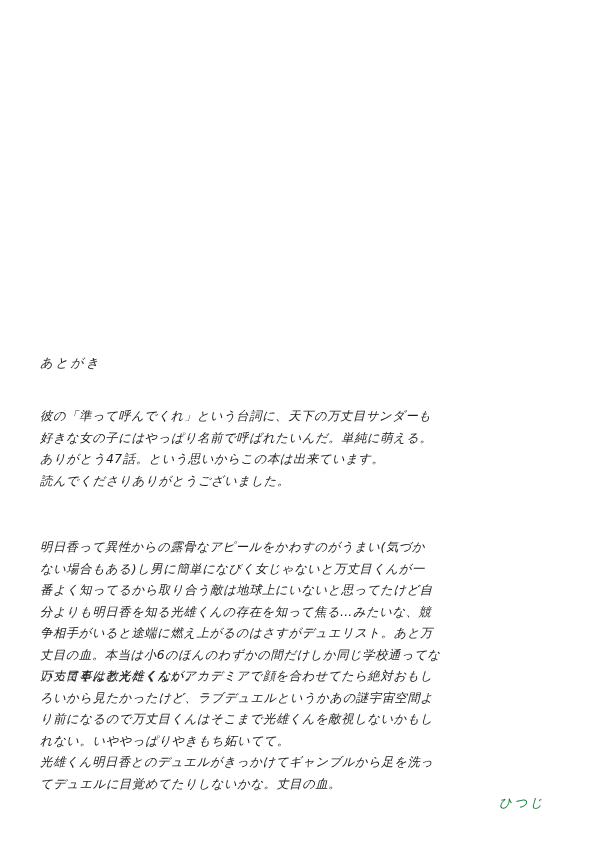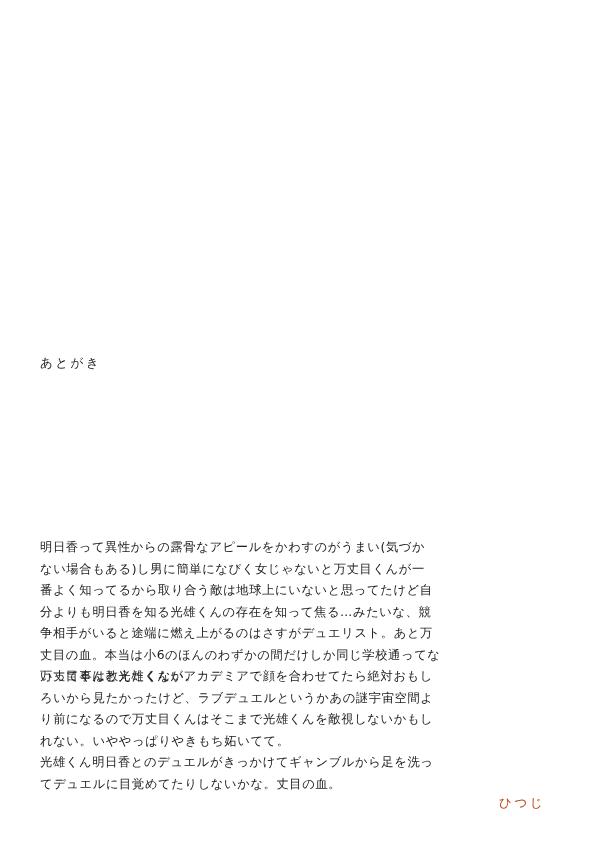--- a/index.html
+++ b/index.html
@@ -12,20 +12,21 @@
     background: #ffffff;
     font-family: "DejaVu Sans", sans-serif;
     color: #1a1a1a;
     overflow: hidden;
   }
   .page {
     position: relative;
     width: 600px;
     height: 857px;
     box-sizing: border-box;
+    font-style: italic;
   }
   .afterword-heading {
     position: absolute;
     left: 40px;
     top: 355px;
     font-size: 12.5px;
     letter-spacing: 2.5px;
     color: #222;
     white-space: nowrap;
   }
@@ -43,30 +44,34 @@
   }
   .blk1 { top: 406px; }
   .blk2 { top: 537px; }
   .blk3 { top: 666px; }
   .signature {
     position: absolute;
     right: 55px;
     top: 795px;
     font-size: 12.5px;
     letter-spacing: 2.5px;
-    color: #c2410c;
+    color: #15803d;
   }
 </style>
 </head>
 <body>
 
 <div class="page">
 
   <div class="afterword-heading">あとがき</div>
 
+  <div class="body-block blk1">彼の「準って呼んでくれ」という台詞に、天下の万丈目サンダーも
+好きな女の子にはやっぱり名前で呼ばれたいんだ。単純に萌える。
+ありがとう47話。という思いからこの本は出来ています。
+読んでくださりありがとうございました。</div>
 
   <div class="body-block blk2">明日香って異性からの露骨なアピールをかわすのがうまい(気づか
 ない場合もある)し男に簡単になびく女じゃないと万丈目くんが一
 番よく知ってるから取り合う敵は地球上にいないと思ってたけど自
 分よりも明日香を知る光雄くんの存在を知って焦る…みたいな、競
 争相手がいると途端に燃え上がるのはさすがデュエリスト。あと万
 丈目の血。本当は小6のほんのわずかの間だけしか同じ学校通ってな
 いって事は教えたくない。</div>
 
   <div class="body-block blk3">万丈目くんと光雄くんがアカデミアで顔を合わせてたら絶対おもし

